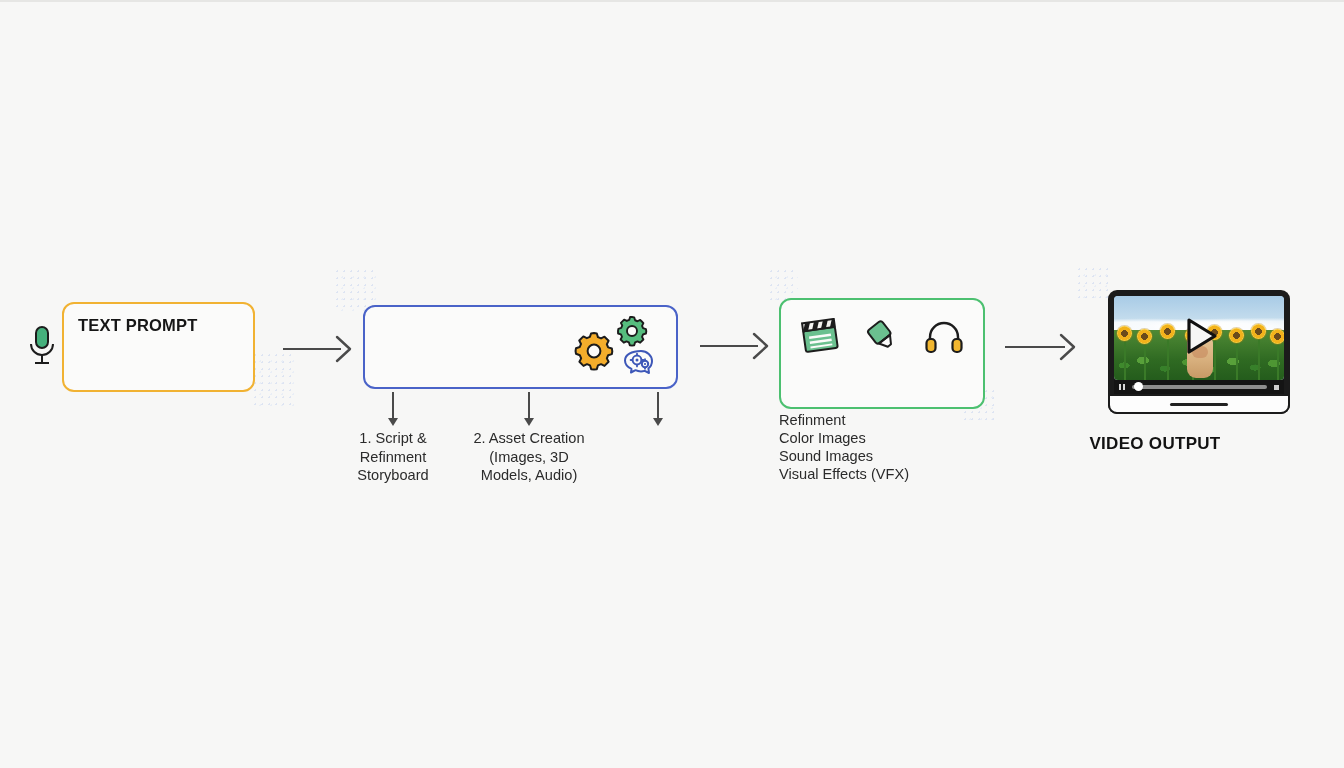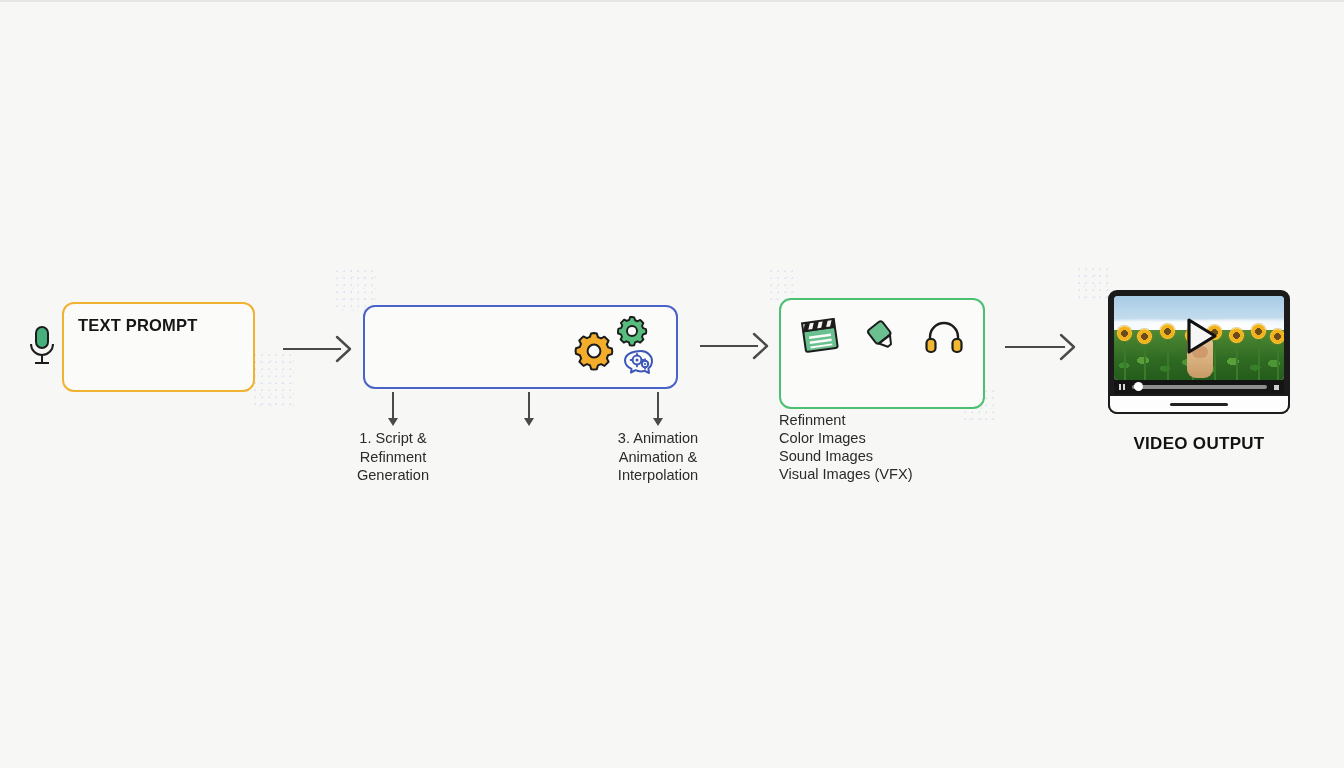--- a/index.html
+++ b/index.html
@@ -151,21 +151,21 @@
   .track{position:relative;flex:1;height:4px;background:#8d8d8d;border-radius:2px;margin:0 3px;}
   .knob{position:absolute;left:2px;top:-3px;width:9px;height:9px;border-radius:50%;background:#fff;}
   .endsq{width:5px;height:5px;background:#cfcfcf;}
   #base{
     position:absolute;left:0;bottom:0;width:182px;height:20px;background:#fdfdfd;
     border-radius:0 0 9px 9px;border:2px solid #1b1b1b;box-sizing:border-box;
     display:flex;align-items:center;justify-content:center;
   }
   #pad{width:58px;height:3px;background:#222;border-radius:2px;}
   #video-label{
-    position:absolute;left:1108px;top:434px;width:182px;text-align:center;
+    position:absolute;left:1064px;top:434px;width:182px;text-align:center;
     font-size:17px;font-weight:bold;letter-spacing:.3px;color:#121212;
   }
 </style>
 </head>
 <body>
 
 <div class="stage">
   <div class="topline"></div>
 
   <div class="pixgrid" style="left:252px;top:352px;width:42px;height:58px;"></div>
@@ -236,26 +236,26 @@
     <div class="vhead" style="left:524px;top:418px;"></div>
   </div>
   <div>
     <div class="vline" style="left:657px;top:392px;height:28px;"></div>
     <div class="vhead" style="left:653px;top:418px;"></div>
   </div>
 
   <div class="step" id="step-1">
     <div>1. Script &amp;</div>
     <div>Refinment</div>
-    <div>Generation</div>
-  </div>
-  <div class="step" id="step-3">
-    <div>3. Animation</div>
-    <div>Animation &amp;</div>
-    <div>Interpolation</div>
+    <div>Storyboard</div>
+  </div>
+  <div class="step" id="step-2">
+    <div>2. Asset Creation</div>
+    <div>(Images, 3D</div>
+    <div>Models, Audio)</div>
   </div>
 
   <div class="harrow" style="left:700px;top:331px;width:70px;">
     <div class="shaft" style="width:58px;"></div>
     <svg width="20" height="30" viewBox="0 0 20 30">
         <polyline points="4,3 17,15 4,27" fill="none" stroke="#4a4a4a" stroke-width="2.4" stroke-linecap="round" stroke-linejoin="round"></polyline>
       </svg>
   </div>
 
   <div class="card" id="post-card">
@@ -296,21 +296,21 @@
           <rect x="28.5" y="21" width="9" height="13" rx="4" fill="#f2b730" stroke="#1c1c1c" stroke-width="2.2"></rect>
         </svg>
       </span>
     </div>
   </div>
 
   <div id="post-list">
     <div>Refinment</div>
     <div>Color Images</div>
     <div>Sound Images</div>
-    <div>Visual Images (VFX)</div>
+    <div>Visual Effects (VFX)</div>
   </div>
 
   <div class="harrow" style="left:1005px;top:332px;width:72px;">
     <div class="shaft" style="width:60px;"></div>
     <svg width="20" height="30" viewBox="0 0 20 30">
         <polyline points="4,3 17,15 4,27" fill="none" stroke="#4a4a4a" stroke-width="2.4" stroke-linecap="round" stroke-linejoin="round"></polyline>
       </svg>
   </div>
 
   <div id="video-wrap">

